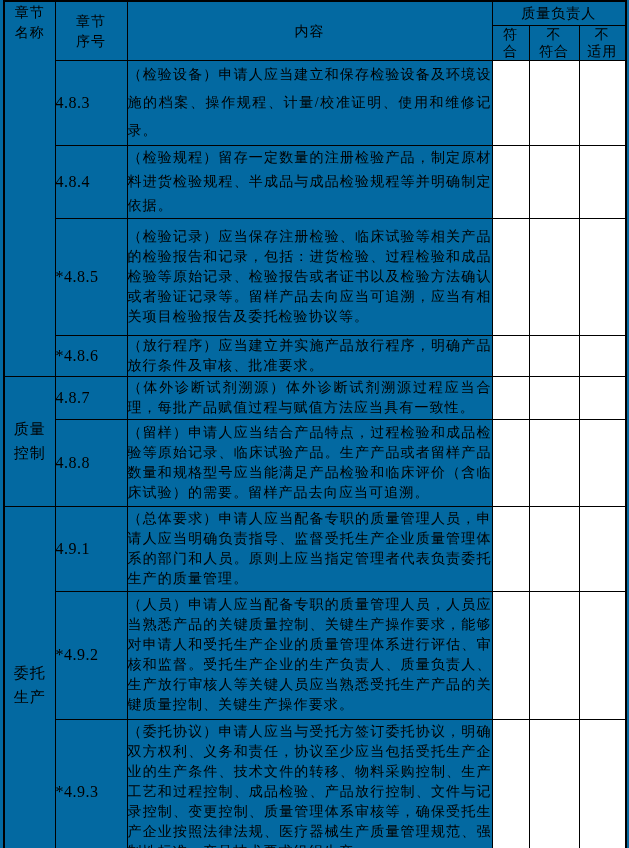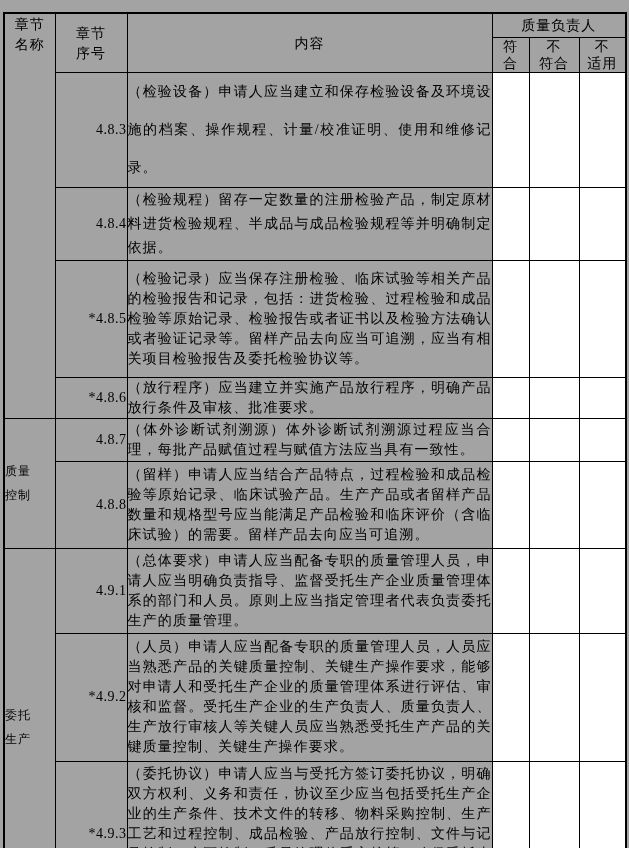--- a/index.html
+++ b/index.html
@@ -6,22 +6,22 @@
     margin: 0;
     padding: 0;
     background: #ffffff;
     color: #000000;
     font-family: "Liberation Serif", "DejaVu Serif", serif;
   }
   .page {
     width: 629px;
     height: 848px;
     box-sizing: border-box;
-    padding: 12px 3px;
-    background: #a3a3a3;
+    padding: 0 3px;
+    background: #0369a1;
     overflow: hidden;
   }
   table.checklist {
     border-collapse: collapse;
     table-layout: fixed;
     width: 622px;
     border: 2px solid #000;
   }
   table.checklist td {
     border: 1px solid #000;
@@ -37,44 +37,44 @@
     white-space: pre-line;
     line-height: 20px;
     letter-spacing: 1px;
   }
   td.hdr-name {
     vertical-align: top;
     padding-top: 12px;
   }
   
   td.sec {
-    font-size: 12px;
-    text-align: left;
+    font-size: 15px;
+    text-align: center;
     vertical-align: middle;
     white-space: pre-line;
     line-height: 24px;
     letter-spacing: 1px;
   }
   
   td.num {
-    font-size: 14px;
-    text-align: right;
+    font-size: 16px;
+    text-align: left;
     vertical-align: middle;
     letter-spacing: 0.5px;
   }
   
   td.content {
     font-size: 14px;
     text-align: justify;
     vertical-align: middle;
     padding: 2px 7px;
     line-height: 20px;
     letter-spacing: 1.1px;
   }
-  td.content.lh28 { line-height: 38px; }
+  td.content.lh28 { line-height: 28px; }
   td.content.lh24 { line-height: 24px; }
   
   td.result {
     background: #ffffff;
   }
 </style>
 </head>
 <body>
 
 <div class="page">

